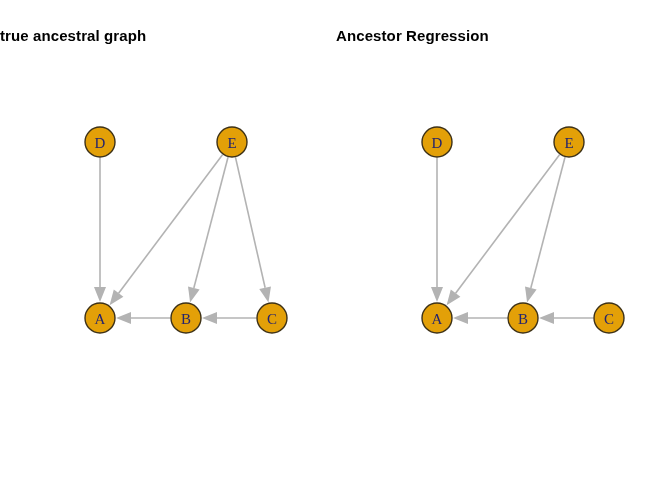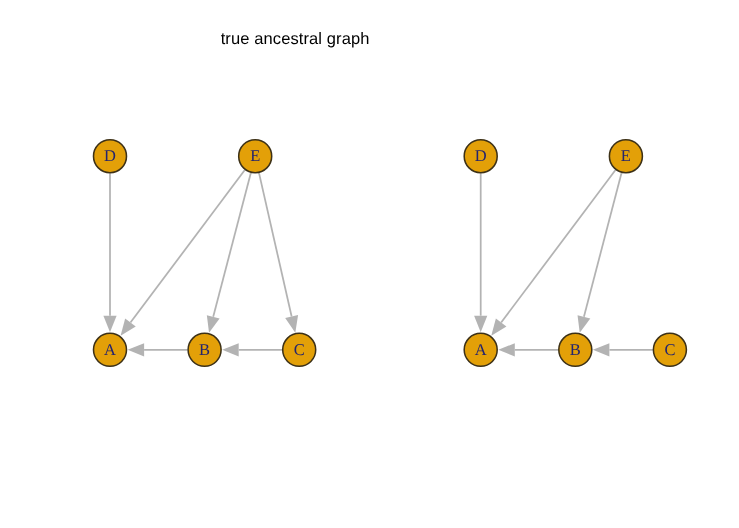--- a/index.html
+++ b/index.html
@@ -26,24 +26,24 @@
     height: 480px;
   }
   #panel-left  { left: 0; }
   #panel-right { left: 336px; }
 
   .panel-title {
     position: absolute;
     top: 27px;
     left: 0;
     width: 336px;
-    text-align: right;
+    text-align: left;
     font-family: "Liberation Sans", sans-serif;
     font-size: 15px;
-    font-weight: normal;
+    font-weight: bold;
     color: #000000;
     letter-spacing: 0.1px;
     white-space: nowrap;
   }
 
   .graph-svg {
     position: absolute;
     top: 0;
     left: 0;
     width: 336px;
@@ -124,20 +124,21 @@
           <text class="node-label" x="186" y="318.5">B</text>
         </g>
         <g>
           <circle class="node-circle" cx="272" cy="318" r="15"></circle>
           <text class="node-label" x="272" y="318.5">C</text>
         </g>
       </svg>
   </div>
 
   <div class="panel" id="panel-right">
+    <div class="panel-title">Ancestor Regression</div>
     <svg class="graph-svg" id="svg-right" viewBox="0 0 336 480" xmlns="http://www.w3.org/2000/svg">
         <g>
           <line class="edge-line" x1="101.00" y1="157.50" x2="101.00" y2="287.00"></line>
           <polygon class="edge-head" points="101.00,302.00 95.00,287.00 107.00,287.00"></polygon>
         </g>
         <g>
           <line class="edge-line" x1="223.70" y1="154.40" x2="119.60" y2="293.20"></line>
           <polygon class="edge-head" points="110.60,305.20 114.80,289.60 124.40,296.80"></polygon>
         </g>
         <g>

